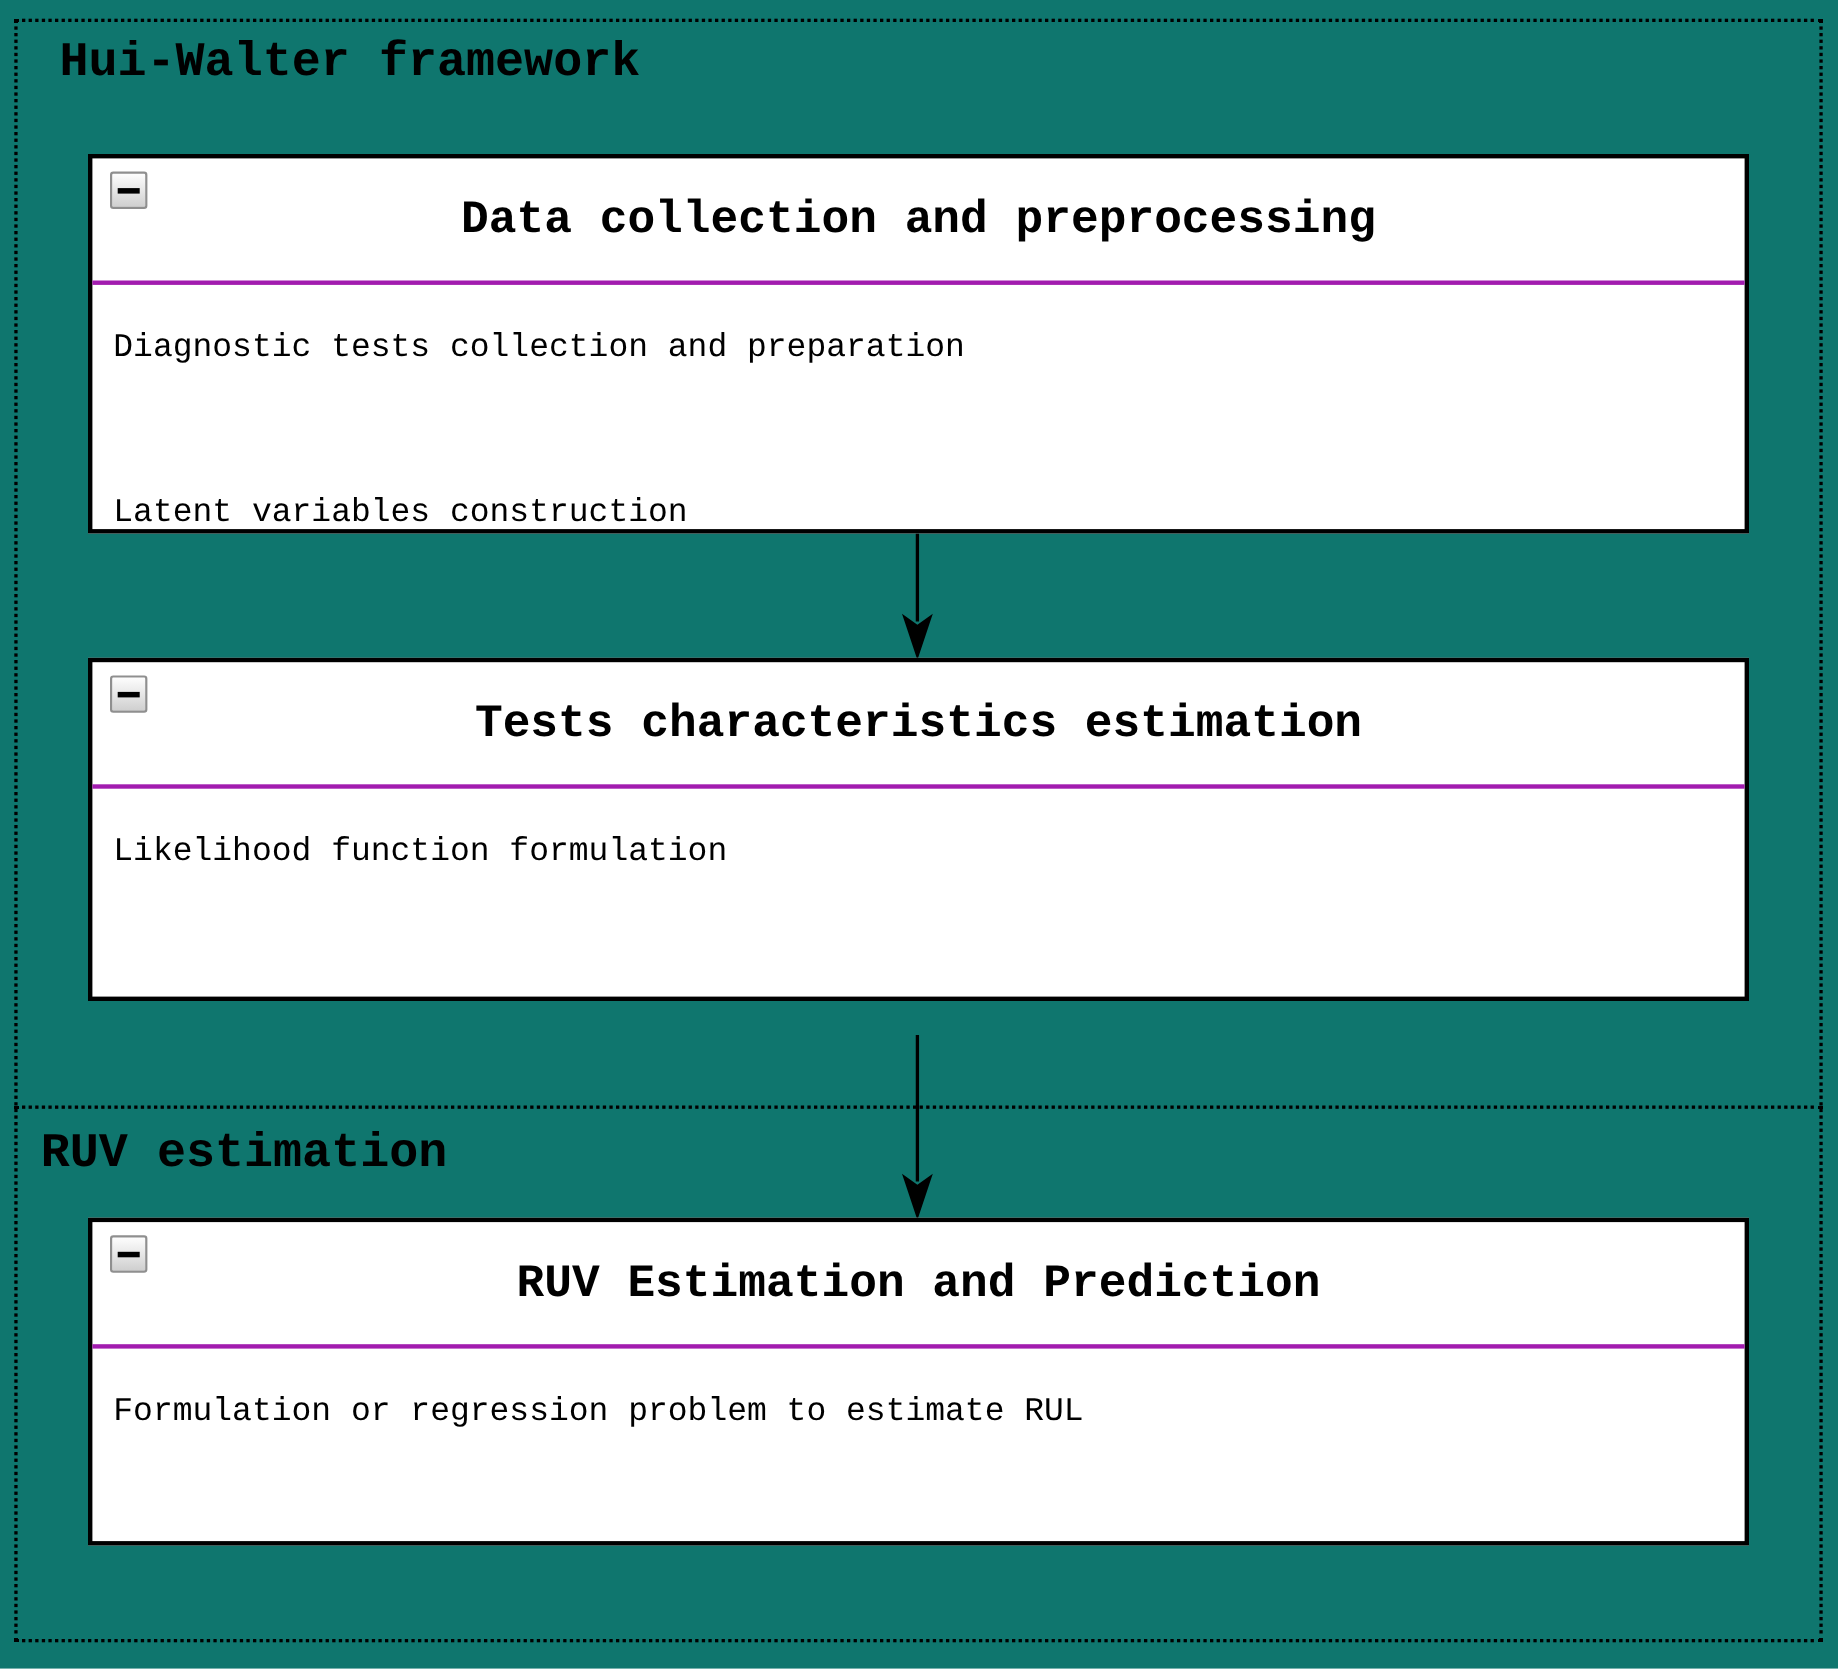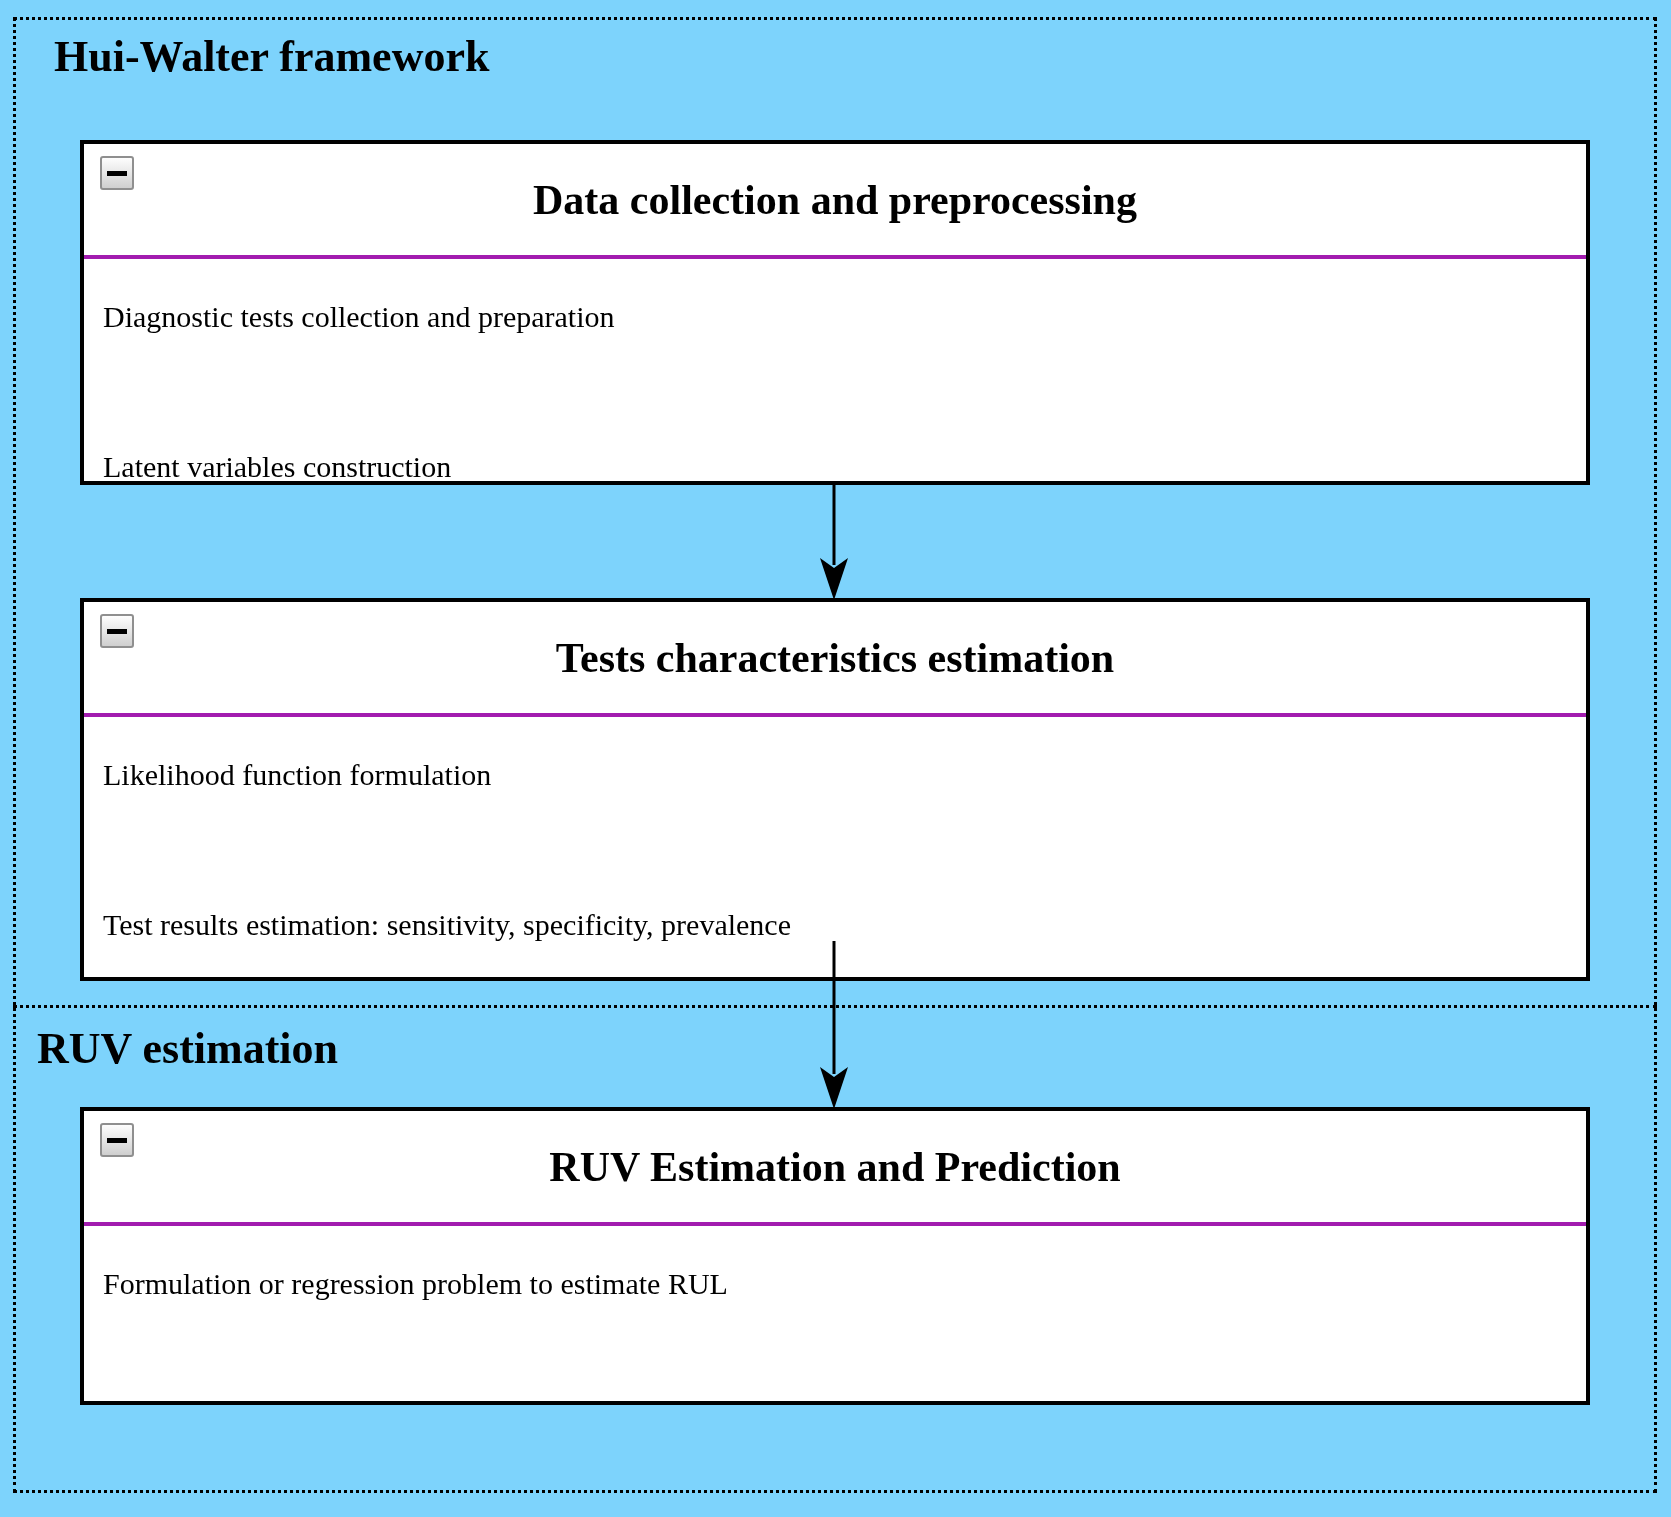--- a/index.html
+++ b/index.html
@@ -1,20 +1,20 @@
 <!DOCTYPE html>
 <html><head>
 <meta charset="utf-8">
 <style>
   html, body { margin:0; padding:0; background:#ffffff; }
   .canvas {
     position:relative;
     width:1671px; height:1517px;
-    background:#7dd3fc;
-    font-family:Liberation Serif, serif;
+    background:#0f766e;
+    font-family:Liberation Mono, monospace;
     color:#000;
     overflow:hidden;
     text-align:right;
   }
   
   .outer-frame {
     position:absolute; left:13px; top:17px;
     width:1644px; height:1476px;
     border:3px dotted #000;
     box-sizing:border-box;
@@ -33,21 +33,21 @@
   #label-ruv { left:37px; top:1024px; }
 
   
   .box {
     position:absolute; left:80px; width:1510px;
     background:#ffffff;
     border:4px solid #000;
     box-sizing:border-box;
   }
   #box-data   { top:140px;  height:345px; }
-  #box-tests  { top:598px;  height:383px; }
+  #box-tests  { top:598px;  height:312px; }
   #box-ruv    { top:1107px; height:298px; }
 
   .box-header {
     position:relative; height:111px;
     border-bottom:4px solid #a21caf;
     display:flex; align-items:center; justify-content:center;
   }
   .box-title {
     margin:0; font-size:42px; font-weight:bold;
     line-height:48px; white-space:nowrap;
@@ -108,21 +108,20 @@
 
   <section class="box" id="box-tests">
     <header class="box-header">
       <button class="collapse-btn">
         <span class="minus-glyph"></span>
       </button>
       <h2 class="box-title">Tests characteristics estimation</h2>
     </header>
     <div class="box-body">
       <div class="row row-1">Likelihood function formulation</div>
-      <div class="row row-2">Test results estimation: sensitivity, specificity, prevalence</div>
     </div>
   </section>
 
   <svg class="arrow" id="arrow-2" width="42" height="170" viewBox="0 0 42 170">
     <line x1="21" y1="0" x2="21" y2="133" stroke="#000" stroke-width="3"></line>
     <polygon points="21,168 7,126 21,136 35,126" fill="#000"></polygon>
   </svg>
 
   <section class="box" id="box-ruv">
     <header class="box-header">

